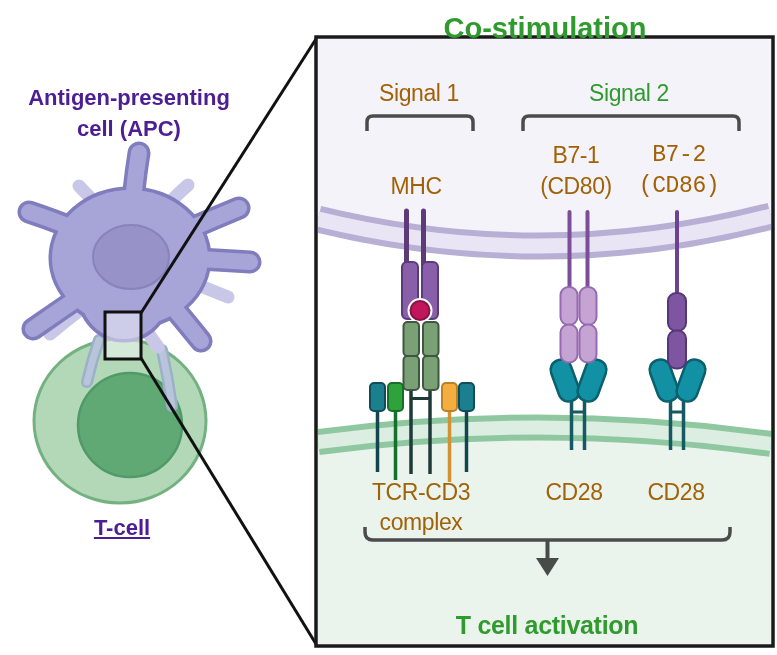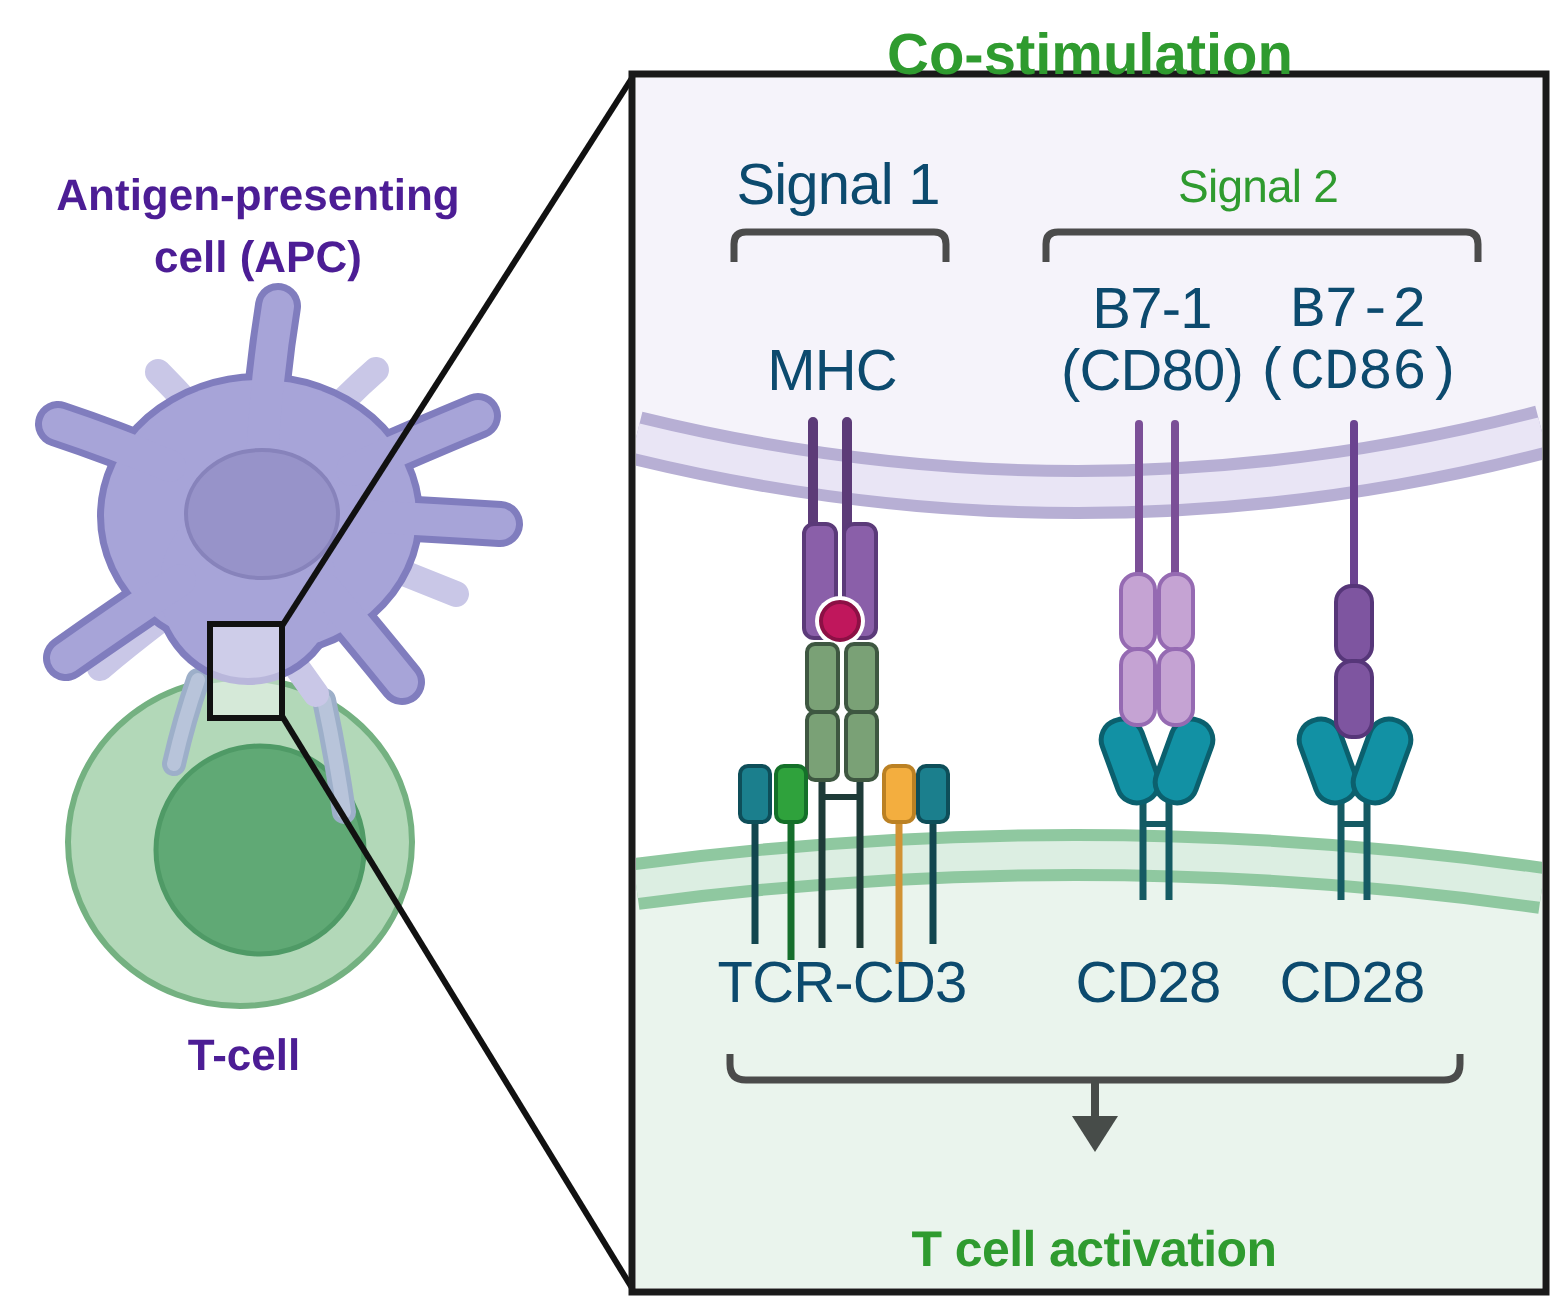--- a/index.html
+++ b/index.html
@@ -1,19 +1,19 @@
 <!DOCTYPE html>
 <html><head>
 <meta charset="utf-8">
 <style>
   html,body{margin:0;padding:0;}
   body{width:777px;height:655px;position:relative;background:#ffffff;font-family:"Liberation Sans",sans-serif;overflow:hidden;}
   svg{position:absolute;left:0;top:0;}
   .lbl{position:absolute;transform:translateX(-50%);text-align:center;white-space:nowrap;}
-  .gray{color:#0c4a6e;font-size:29px;letter-spacing:-0.4px;line-height:31px;}
+  .gray{color:#a16207;font-size:23px;letter-spacing:-0.4px;line-height:31px;}
   .green{color:#2f9b2f;}
   .title{font-size:29px;font-weight:bold;line-height:29px;}
   .boldblk{color:#4c1d95;font-weight:bold;font-size:22px;line-height:30.5px;}
   .act{font-weight:bold;font-size:25px;letter-spacing:-0.3px;line-height:26px;}
 </style>
 </head>
 <body>
 
 <svg width="777" height="655" viewBox="0 0 777 655">
 
@@ -147,34 +147,35 @@
     </g>
   </g>
 </svg>
 
 <div class="lbl title green" style="left:545px;top:2px;margin-top:12px;">Co-stimulation</div>
 
 <div class="lbl boldblk" style="left:129px;top:83px;">
   <div>Antigen-presenting</div>
   <div>cell (APC)</div>
 </div>
-<div class="lbl boldblk" style="left:122px;top:513px;">T-cell</div>
+<div class="lbl boldblk" style="left:122px;top:513px;text-decoration:underline;">T-cell</div>
 
 <div class="lbl gray" style="left:419px;top:78px;">Signal 1</div>
 <div class="lbl green" style="left:629px;top:78px;font-size:23px;letter-spacing:-0.4px;line-height:31px;">Signal 2</div>
 
 <div class="lbl gray" style="left:416px;top:171px;">MHC</div>
 <div class="lbl gray" style="left:576px;top:140px;">
   <div>B7-1</div>
   <div>(CD80)</div>
 </div>
 <div class="lbl gray" style="left:679px;top:140px;font-family:Liberation Mono, monospace;">
   <div>B7-2</div>
   <div>(CD86)</div>
 </div>
 
 <div class="lbl gray" style="left:421px;top:477px;line-height:30px;">
   <div>TCR-CD3</div>
+  <div>complex</div>
 </div>
 <div class="lbl gray" style="left:574px;top:477px;">CD28</div>
 <div class="lbl gray" style="left:676px;top:477px;">CD28</div>
 
 <div class="lbl green act" style="left:547px;top:612px;">T cell activation</div>
 
 </body></html>

